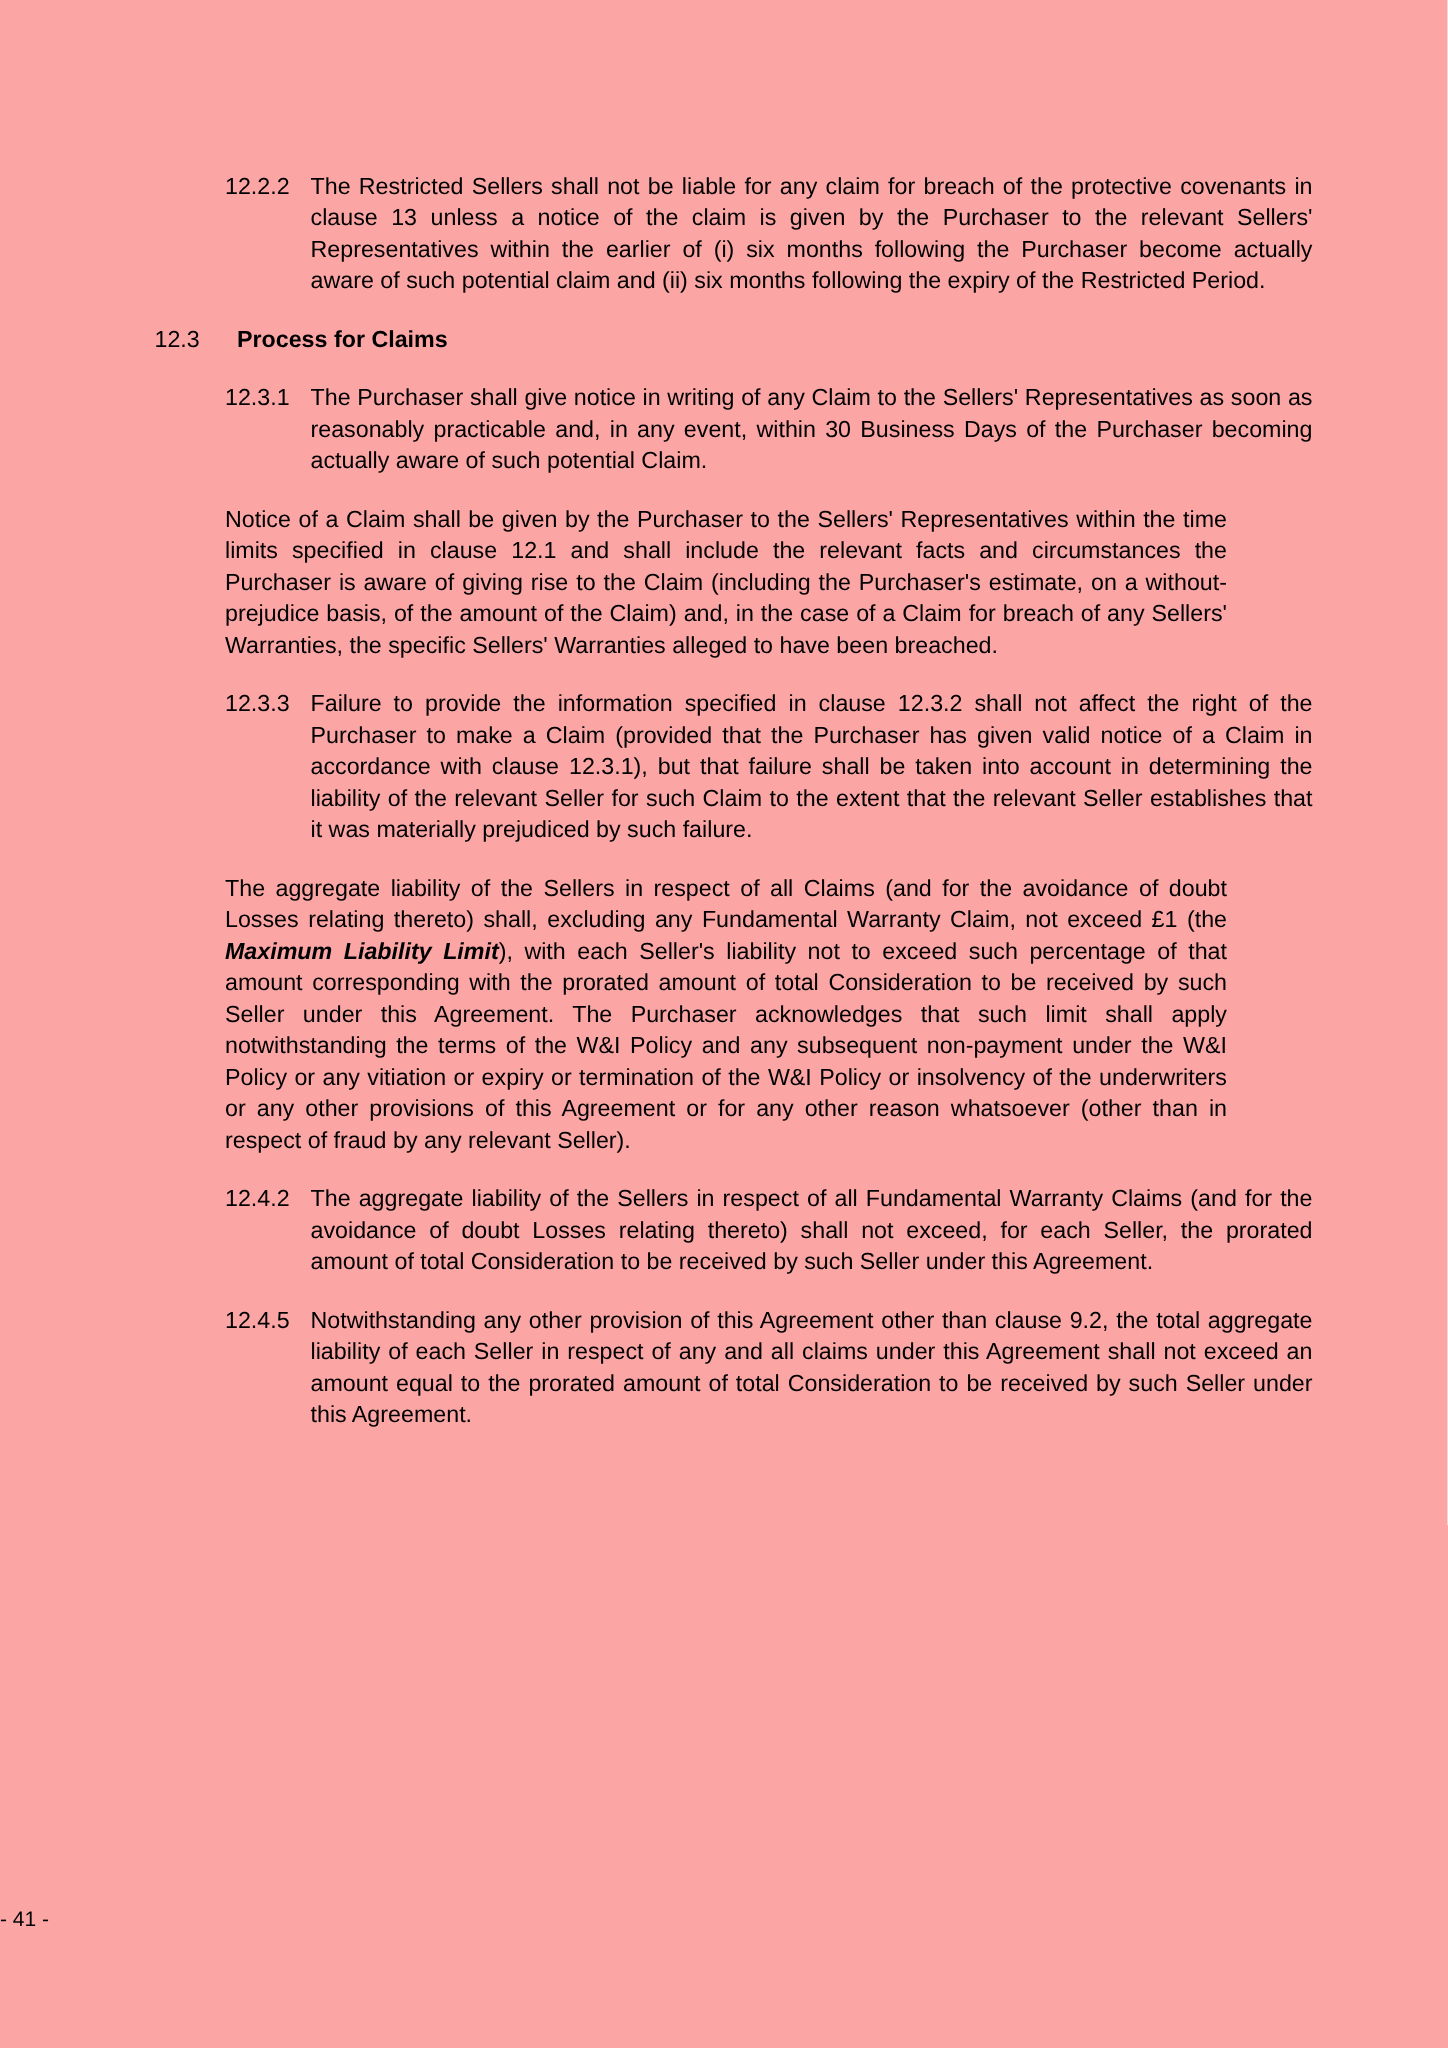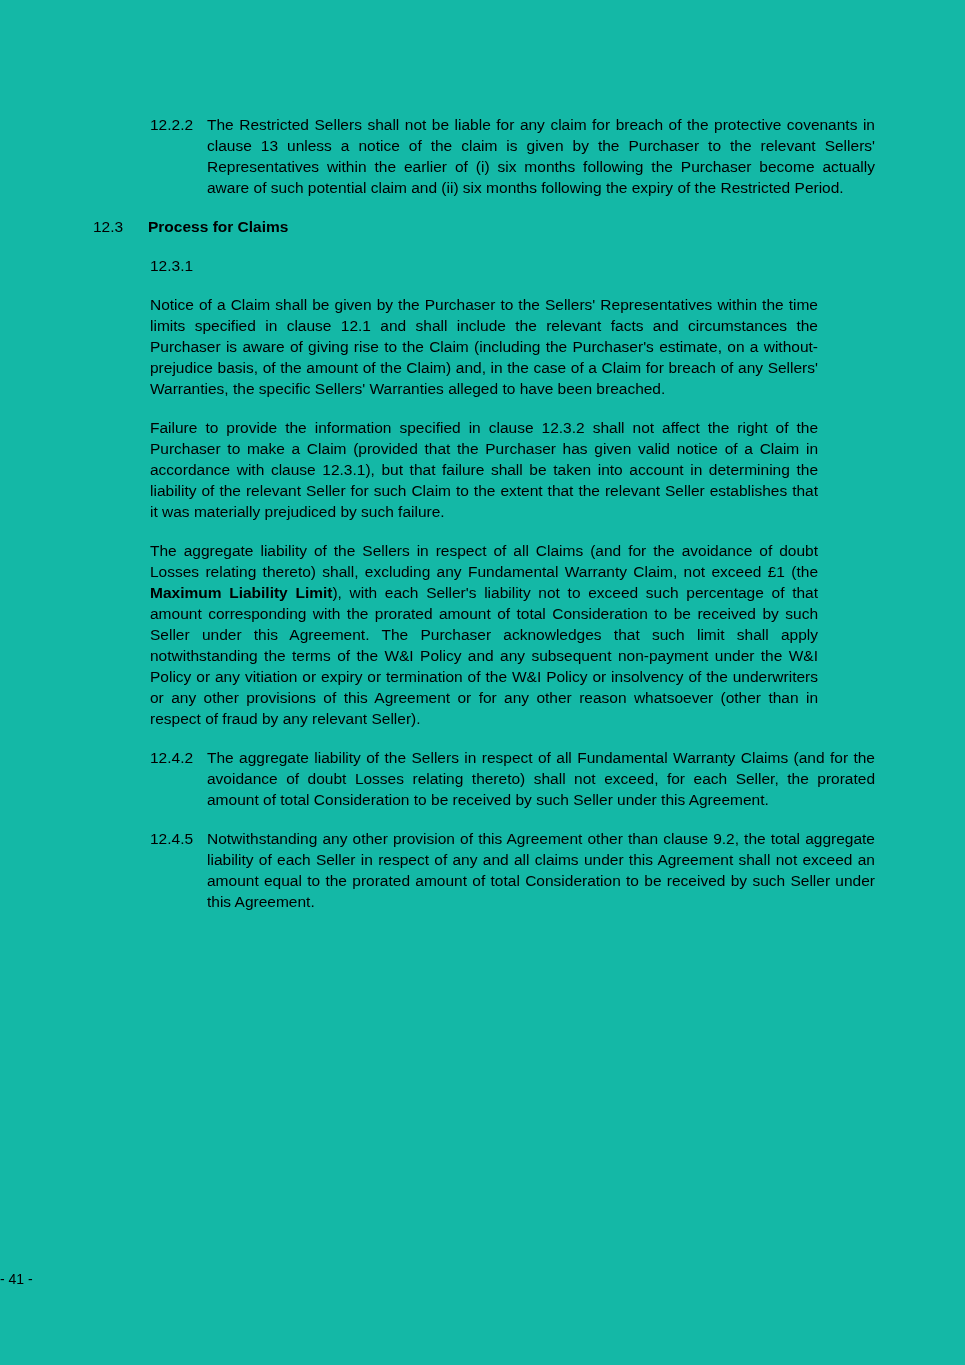--- a/index.html
+++ b/index.html
@@ -4,21 +4,21 @@
 <style>
   html, body {
     margin: 0;
     padding: 0;
     background: #ffffff;
   }
   .page {
     position: relative;
     width: 965px;
     height: 1365px;
-    background: #14b8a6;
+    background: #fca5a5;
     color: #000000;
     font-family: "Liberation Sans", sans-serif;
     font-size: 15.5px;
     line-height: 21px;
     overflow: hidden;
   }
   .doc-body {
     position: absolute;
     top: 114px;
     left: 0;
@@ -37,27 +37,29 @@
   .clause.sub .body {
     width: 668px;
     text-align: justify;
   }
   .clause.heading {
     margin-left: 93px;
   }
   .clause.heading .num {
     flex: 0 0 55px;
     font-weight: normal;
+    margin-left: 10px;
   }
   .clause.heading .body {
     font-weight: bold;
     text-align: left;
   }
   .b {
     font-weight: bold;
+    font-style: italic;
   }
   .footer {
     position: absolute;
     top: 1270px;
     left: 0;
     width: 100%;
     text-align: left;
     font-size: 14px;
     line-height: 18px;
   }
@@ -70,25 +72,27 @@
       <div class="clause sub">
         <span class="num">12.2.2</span>
         <div class="body">The Restricted Sellers shall not be liable for any claim for breach of the protective covenants in clause 13 unless a notice of the claim is given by the Purchaser to the relevant Sellers' Representatives within the earlier of (i) six months following the Purchaser become actually aware of such potential claim and (ii) six months following the expiry of the Restricted Period.</div>
       </div>
       <div class="clause heading">
         <span class="num">12.3</span>
         <div class="body">Process for Claims</div>
       </div>
       <div class="clause sub">
         <span class="num">12.3.1</span>
+        <div class="body">The Purchaser shall give notice in writing of any Claim to the Sellers' Representatives as soon as reasonably practicable and, in any event, within 30 Business Days of the Purchaser becoming actually aware of such potential Claim.</div>
       </div>
       <div class="clause sub">
         <div class="body">Notice of a Claim shall be given by the Purchaser to the Sellers' Representatives within the time limits specified in clause 12.1 and shall include the relevant facts and circumstances the Purchaser is aware of giving rise to the Claim (including the Purchaser's estimate, on a without-prejudice basis, of the amount of the Claim) and, in the case of a Claim for breach of any Sellers' Warranties, the specific Sellers' Warranties alleged to have been breached.</div>
       </div>
       <div class="clause sub">
+        <span class="num">12.3.3</span>
         <div class="body">Failure to provide the information specified in clause 12.3.2 shall not affect the right of the Purchaser to make a Claim (provided that the Purchaser has given valid notice of a Claim in accordance with clause 12.3.1), but that failure shall be taken into account in determining the liability of the relevant Seller for such Claim to the extent that the relevant Seller establishes that it was materially prejudiced by such failure.</div>
       </div>
       <div class="clause sub">
         <div class="body"><span>The aggregate liability of the Sellers in respect of all Claims (and for the avoidance of doubt Losses relating thereto) shall, excluding any Fundamental Warranty Claim, not exceed £1 (the </span><span class="b">Maximum Liability Limit</span><span>), with each Seller's liability not to exceed such percentage of that amount corresponding with the prorated amount of total Consideration to be received by such Seller under this Agreement. The Purchaser acknowledges that such limit shall apply notwithstanding the terms of the W&amp;I Policy and any subsequent non-payment under the W&amp;I Policy or any vitiation or expiry or termination of the W&amp;I Policy or insolvency of the underwriters or any other provisions of this Agreement or for any other reason whatsoever (other than in respect of fraud by any relevant Seller).</span></div>
       </div>
       <div class="clause sub">
         <span class="num">12.4.2</span>
         <div class="body">The aggregate liability of the Sellers in respect of all Fundamental Warranty Claims (and for the avoidance of doubt Losses relating thereto) shall not exceed, for each Seller, the prorated amount of total Consideration to be received by such Seller under this Agreement.</div>
       </div>
       <div class="clause sub">

